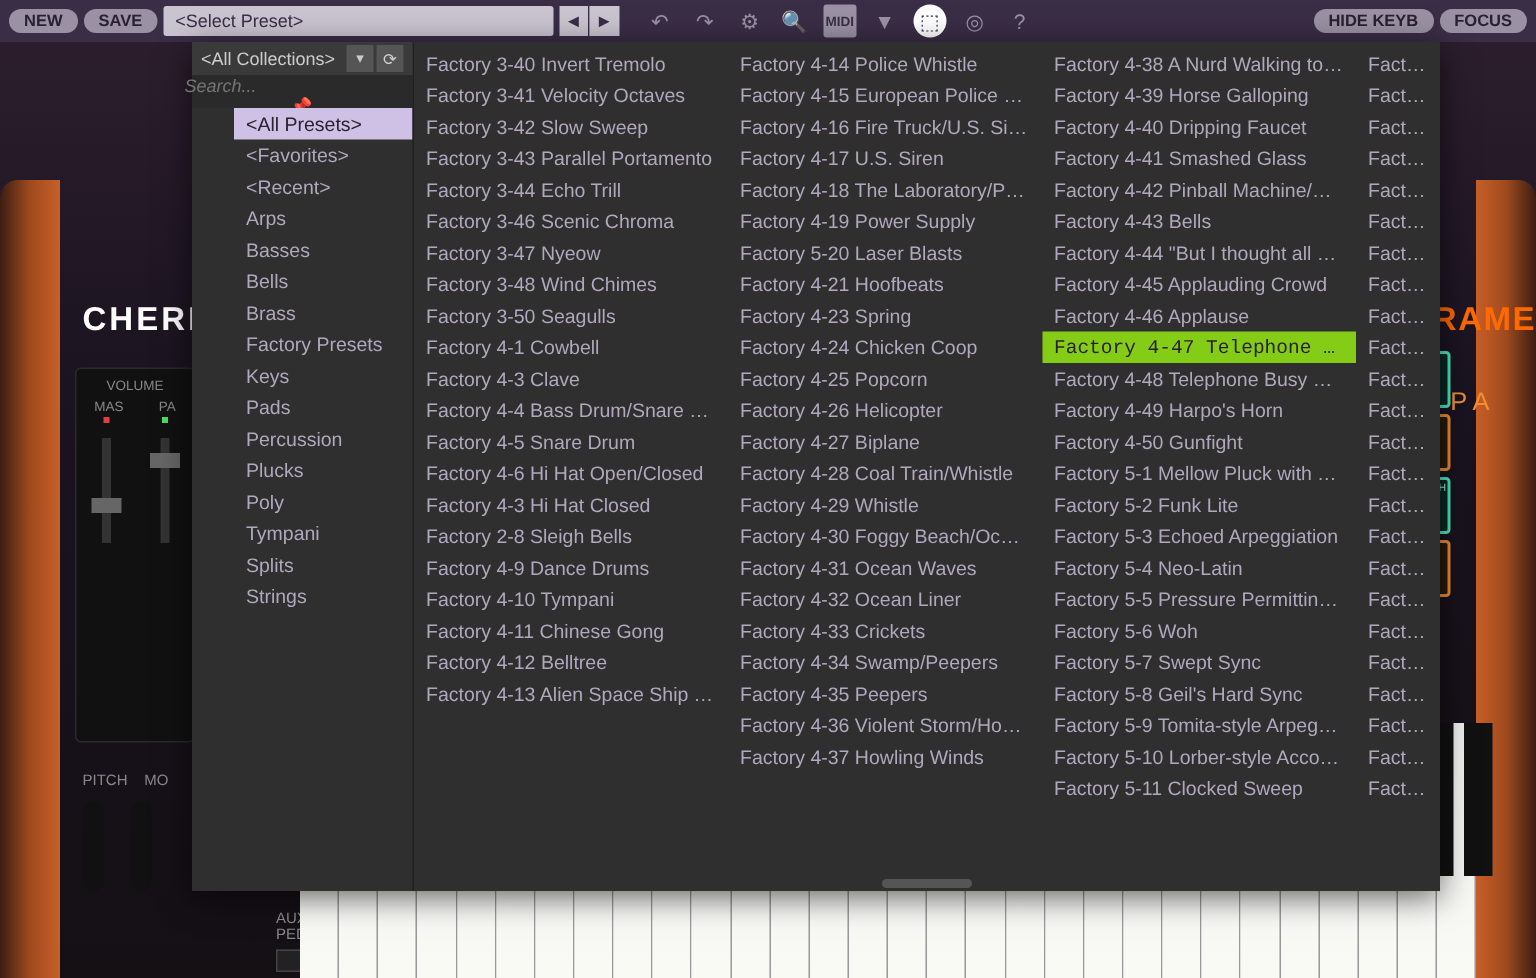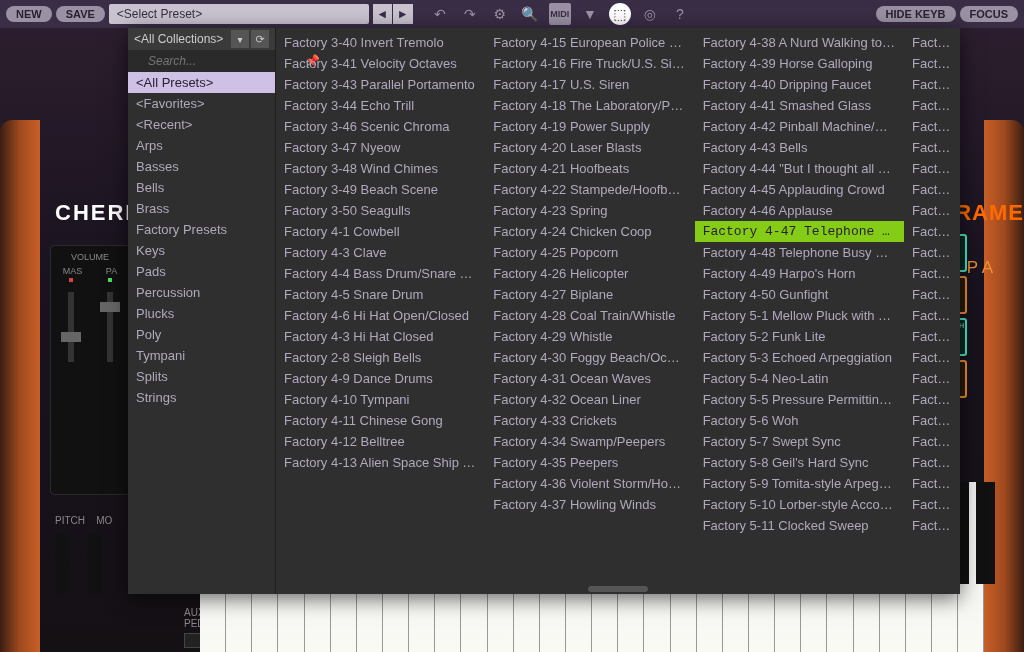--- a/index.html
+++ b/index.html
@@ -43,25 +43,25 @@
   .tb-icon.active { background:#fff; color:#3a2d46; border-radius:50%;}
   .tb-right { display:flex; gap:4px;margin-left:20px;}
 
   
   .browser { position:absolute; left:128px; top:28px; width:832px; height:566px; background:#2f2f2f; display:flex; box-shadow:0 4px 20px rgba(0,0,0,.6);}
   .sidebar { width:148px; background:#2f2f2f; border-right:1px solid #1f1f1f; display:flex; flex-direction:column;}
   .collections { height:22px; background:#3a3a3a; color:#ccc; font-size:12px; padding:0 6px; display:flex; align-items:center; justify-content:space-between;}
   .collections .chev { width:18px; height:18px; background:#555; display:flex; align-items:center; justify-content:center; font-size:10px;}
   .coll-icons { display:flex; gap:2px;}
   .refresh { width:18px; height:18px; background:#555; display:flex; align-items:center; justify-content:center; font-size:11px;}
-  .search-row { height:22px; background:#2a2a2a; display:flex; align-items:center; padding:0 20px;}
+  .search-row { height:22px; background:#2a2a2a; display:flex; align-items:center; padding:0 8px;flex-direction:column;}
   .search-row input { flex:1; background:transparent; border:none; color:#888; font-size:12px; font-style:italic; outline:none;}
   .pin { width:16px; color:#888; font-size:12px;}
   .cat-list { flex:1; overflow:hidden;}
-  .cat-item { padding:3px 8px; color:#b0a8bc; font-size:13px; cursor:pointer;}
+  .cat-item { padding:3px 8px; color:#b0a8bc; font-size:13px; cursor:pointer;margin-left:28px;}
   .cat-item.sel { background:#cfc0e6; color:#2a2030;}
 
   .preset-cols { flex:1; display:flex; overflow:hidden; position:relative;}
   .pcol { flex:1; min-width:0; padding:4px 0;}
   .p-item { padding:3px 8px; color:#b0a8bc; font-size:13px; white-space:nowrap; overflow:hidden; text-overflow:ellipsis; cursor:pointer;}
   .p-item.sel { background:#84cc16; color:#2a2030;font-family:Liberation Mono, monospace;}
   .hscroll { position:absolute; bottom:2px; left:50%; transform:translateX(-50%); width:60px; height:6px; background:#555; border-radius:3px;}
 
   .sep-a { position:absolute; right:50px; top:214px; color:#f09030; font-size:10px;}
   .pa-lbl { position:absolute; right:31px; top:138px; color:#f09030; font-size:17px;}
@@ -239,49 +239,49 @@
         <div class="cat-item">Poly</div>
         <div class="cat-item">Tympani</div>
         <div class="cat-item">Splits</div>
         <div class="cat-item">Strings</div>
       </div>
   </div>
   <div class="preset-cols" id="preset-cols">
     <div class="pcol">
         <div class="p-item">Factory 3-40 Invert Tremolo</div>
         <div class="p-item">Factory 3-41 Velocity Octaves</div>
+        <div class="p-item">Factory 3-42 Slow Sweep</div>
         <div class="p-item">Factory 3-43 Parallel Portamento</div>
         <div class="p-item">Factory 3-44 Echo Trill</div>
         <div class="p-item">Factory 3-46 Scenic Chroma</div>
         <div class="p-item">Factory 3-47 Nyeow</div>
         <div class="p-item">Factory 3-48 Wind Chimes</div>
-        <div class="p-item">Factory 3-49 Beach Scene</div>
         <div class="p-item">Factory 3-50 Seagulls</div>
         <div class="p-item">Factory 4-1 Cowbell</div>
         <div class="p-item">Factory 4-3 Clave</div>
         <div class="p-item">Factory 4-4 Bass Drum/Snare Drum</div>
         <div class="p-item">Factory 4-5 Snare Drum</div>
         <div class="p-item">Factory 4-6 Hi Hat Open/Closed</div>
         <div class="p-item">Factory 4-3 Hi Hat Closed</div>
         <div class="p-item">Factory 2-8 Sleigh Bells</div>
         <div class="p-item">Factory 4-9 Dance Drums</div>
         <div class="p-item">Factory 4-10 Tympani</div>
         <div class="p-item">Factory 4-11 Chinese Gong</div>
         <div class="p-item">Factory 4-12 Belltree</div>
         <div class="p-item">Factory 4-13 Alien Space Ship Taki...</div>
       </div>
       <div class="pcol">
+        <div class="p-item">Factory 4-14 Police Whistle</div>
         <div class="p-item">Factory 4-15 European Police Siren</div>
         <div class="p-item">Factory 4-16 Fire Truck/U.S. Siren</div>
         <div class="p-item">Factory 4-17 U.S. Siren</div>
         <div class="p-item">Factory 4-18 The Laboratory/Powe...</div>
         <div class="p-item">Factory 4-19 Power Supply</div>
-        <div class="p-item">Factory 4-20 Laser Blasts</div>
+        <div class="p-item">Factory 5-20 Laser Blasts</div>
         <div class="p-item">Factory 4-21 Hoofbeats</div>
-        <div class="p-item">Factory 4-22 Stampede/Hoofbeats</div>
         <div class="p-item">Factory 4-23 Spring</div>
         <div class="p-item">Factory 4-24 Chicken Coop</div>
         <div class="p-item">Factory 4-25 Popcorn</div>
         <div class="p-item">Factory 4-26 Helicopter</div>
         <div class="p-item">Factory 4-27 Biplane</div>
         <div class="p-item">Factory 4-28 Coal Train/Whistle</div>
         <div class="p-item">Factory 4-29 Whistle</div>
         <div class="p-item">Factory 4-30 Foggy Beach/Ocean ...</div>
         <div class="p-item">Factory 4-31 Ocean Waves</div>
         <div class="p-item">Factory 4-32 Ocean Liner</div>

